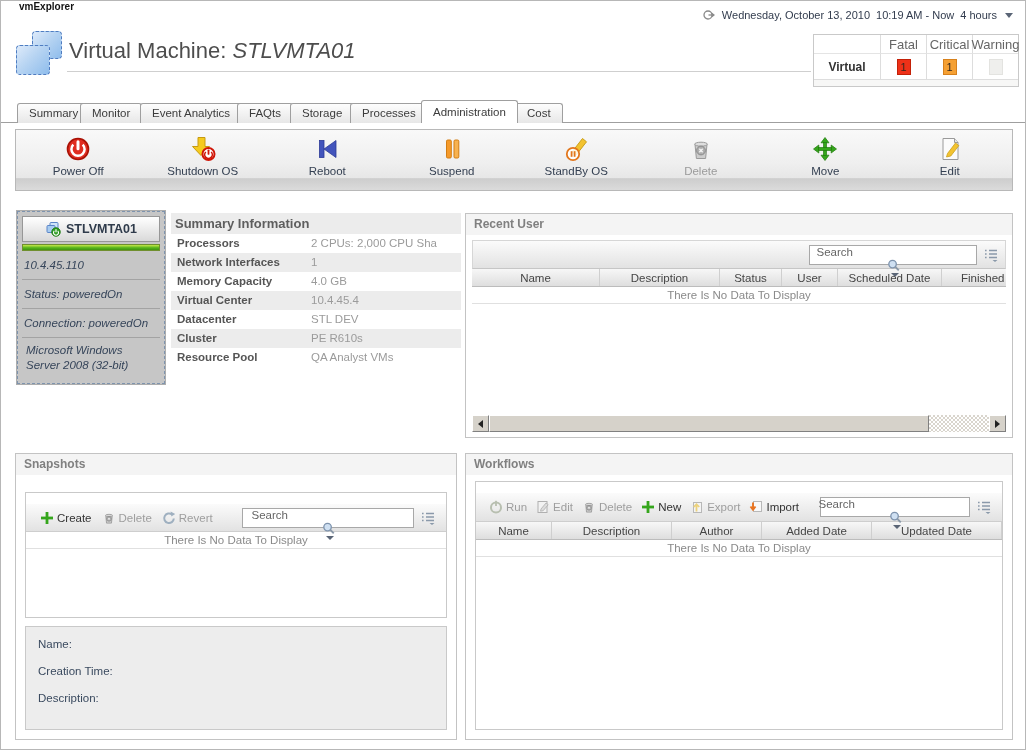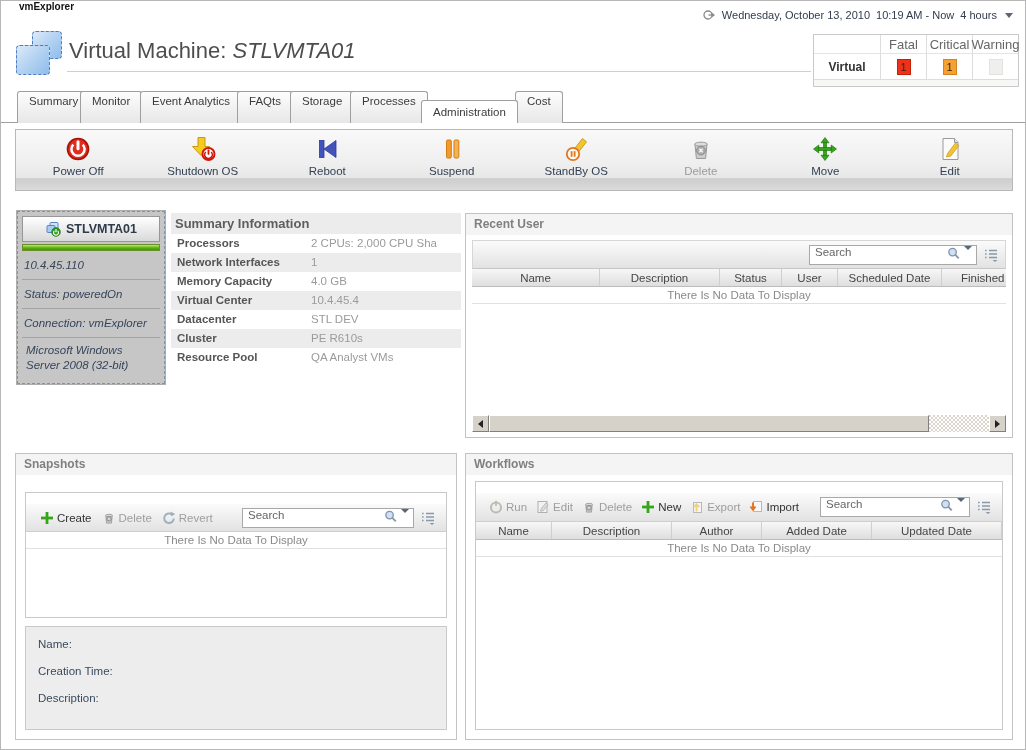--- a/index.html
+++ b/index.html
@@ -36,21 +36,21 @@
   .badge { width:14px; height:16px; display:flex; align-items:center; justify-content:center;
            font-size:11px; color:#33261d; }
   .badge.fatal { background:#ee3118; border:1px solid #c32108; }
   .badge.critical { background:#f5a033; border:1px solid #d7811c; }
   .badge.warn { background:#efefed; border:1px solid #e3e3e0; }
   .alarms-foot { height:7px; background:#f7f7f6; border-top:1px solid #ddd; }
 
   
   .tabs { position:absolute; left:0; top:99px; width:1026px; height:23px; }
   .tabs .rule { position:absolute; left:0; bottom:0; width:100%; height:1px; background:#9f9f9f; }
-  .tab { position:absolute; bottom:0; height:32px; line-height:19px; padding:0 11px;
+  .tab { position:absolute; bottom:0; height:20px; line-height:19px; padding:0 11px;
          border:1px solid #9f9f9f; border-bottom:none; border-radius:3px 3px 0 0;
          background:linear-gradient(#fdfdfd,#e7e7e7); font-size:11.5px; color:#3c3c3c;
          cursor:pointer; white-space:nowrap; }
   .tab.active { height:23px; line-height:22px; background:#fff; z-index:3; }
 
   
   .action-bar { position:absolute; left:14px; top:128px; width:998px; height:62px;
      border:1px solid #b8b8b8;
      background:linear-gradient(180deg,#f9f9f9 0%,#efefef 55%,#e7e7e7 80%,#cdcdcd 81%,#dbdbdb 100%);
      display:flex; }
@@ -80,22 +80,22 @@
   .sum-label { width:140px; padding-left:6px; font-weight:bold; color:#555; white-space:nowrap; }
   .sum-value { flex:1; color:#9b9b9b; white-space:nowrap; overflow:hidden; }
 
   
   .panel { position:absolute; border:1px solid #c3c3c3; background:#fff; }
   .panel-title { height:21px; line-height:21px; padding:0 8px; font-size:12px; font-weight:bold;
      color:#808080; background:#f4f4f4; }
 
   .strip { background:linear-gradient(#fbfbfb,#e2e2e2); border-bottom:1px solid #cecece;
      display:flex; align-items:center;margin-top:11px; }
-  .search-box { display:flex; align-items:flex-start; background:#fff; border:1px solid #a8a8a8;
-     height:20px; padding:0 4px 0 5px; }
+  .search-box { display:flex; align-items:center; background:#fff; border:1px solid #a8a8a8;
+     height:20px; padding:0 4px 0 5px;flex-direction:column; }
   .search-box input { border:none; outline:none; flex:1; font-family:"Liberation Sans",sans-serif;
      font-size:11.5px; color:#444; background:transparent; min-width:0; }
   .search-box input::placeholder { color:#666; opacity:1; }
   .search-dd { width:0; height:0; border-left:4px solid transparent; border-right:4px solid transparent;
      border-top:4px solid #5a6576; margin-left:3px; }
   .customizer { margin:0 6px; cursor:pointer; }
 
   .grid-head { display:flex; height:18px; line-height:18px; overflow:hidden;
      background:linear-gradient(#f7f7f7,#dedede); border-bottom:1px solid #bcbcbc; }
   .grid-head .col { font-size:11.5px; color:#454545; text-align:center; white-space:nowrap;
@@ -282,21 +282,21 @@
           <rect x="2" y="4.5" width="8" height="7" rx="1" fill="#a8ccf0" stroke="#5b85c8"></rect>
           <circle cx="11" cy="11" r="4.2" fill="#2f9e22" stroke="#1c7a10"></circle>
           <path d="M11 8.7 v2.1" stroke="#fff" stroke-width="1.2" stroke-linecap="round"></path>
           <path d="M9.3 9.8 a2.5 2.5 0 1 0 3.4 0" fill="none" stroke="#fff" stroke-width="1.1"></path>
         </svg>
       <span>STLVMTA01</span>
     </div>
     <div class="vm-green-bar"></div>
     <div class="vm-card-row">10.4.45.110</div>
     <div class="vm-card-row">Status: poweredOn</div>
-    <div class="vm-card-row">Connection: vmExplorer</div>
+    <div class="vm-card-row">Connection: poweredOn</div>
     <div class="vm-card-row os">Microsoft Windows Server 2008 (32-bit)</div>
   </div>
 
   <div class="summary">
     <div class="summary-title">Summary Information</div>
     <div class="sum-row">
         <span class="sum-label">Processors</span>
         <span class="sum-value">2 CPUs: 2,000 CPU Sha</span>
       </div>
     <div class="sum-row alt">

